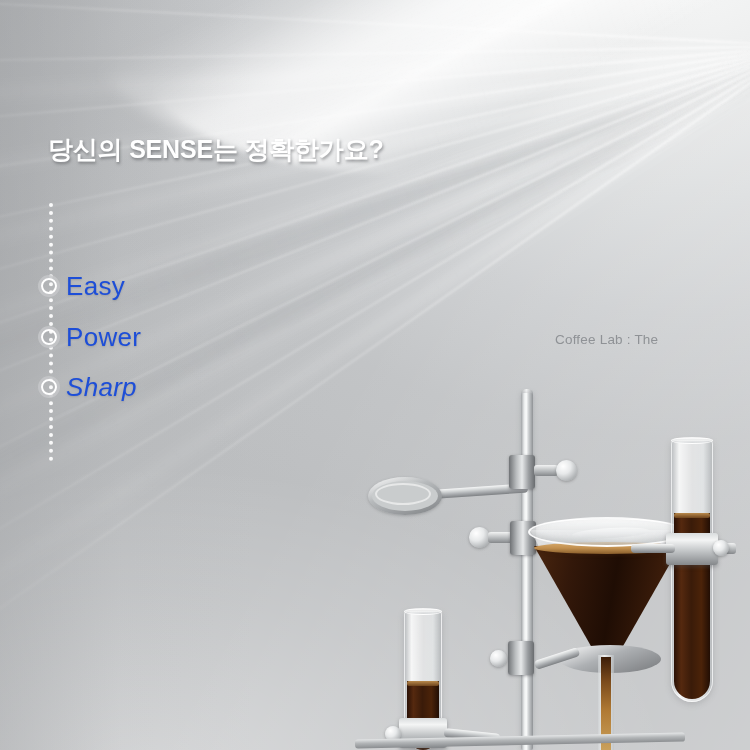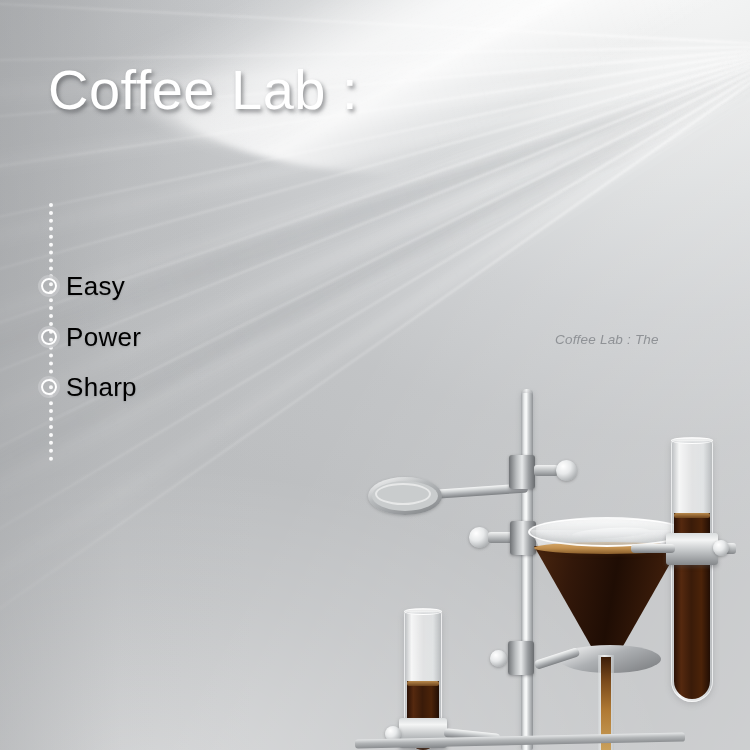--- a/index.html
+++ b/index.html
@@ -147,32 +147,31 @@
     border: 2.5px solid #ffffff;
     background: transparent;
     box-sizing: border-box;
     box-shadow: 0 0 0 3px rgba(197,199,201,.85);
   }
   .tl-label {
     position: absolute;
     left: 66px;
     font-size: 26px;
     font-weight: 300;
-    color: #000000;
+    color: #1d4ed8;
     letter-spacing: .3px;
     text-shadow: 0 1px 2px rgba(110,112,115,.35);
     white-space: nowrap;
   }
 
   
   .side-caption {
     position: absolute;
     left: 555px; top: 330px;
     font-size: 13.5px;
-    font-style: italic;
     font-weight: 400;
     line-height: 19px;
     color: #8f9296;
     letter-spacing: .2px;
     white-space: nowrap;
   }
 
   
   .apparatus { position: absolute; inset: 0; pointer-events: none; }
 
@@ -429,29 +428,29 @@
     <div class="tube" style="left:404px; top:611px; width:38px; height:139px;"></div>
     <div class="tube-coffee" style="left:407px; top:681px; width:32px; height:69px;"></div>
     <div class="tube-rim" style="left:404px; top:608px; width:38px;"></div>
     <div class="tube-clamp" style="left:399px; top:718px; width:48px; height:30px;"></div>
     <div class="clamp-knob" style="left:385px; top:726px; width:16px; height:16px;"></div>
     <div class="arm" style="left:444px; top:731px; width:56px; transform:rotate(6deg);"></div>
 
     <div class="base-bar"></div>
   </div>
 
-  <div class="title">Coffee Lab :</div>
+  <div class="subtitle">당신의 SENSE는 정확한가요?</div>
 
   <div class="timeline">
     <div class="timeline-line"></div>
     <div class="tl-marker" style="top:75px;"></div>
     <div class="tl-marker" style="top:126px;"></div>
     <div class="tl-marker" style="top:176px;"></div>
   </div>
   <div class="tl-label" style="position:absolute; left:66px; top:271px;">Easy</div>
   <div class="tl-label" style="position:absolute; left:66px; top:322px;">Power</div>
-  <div class="tl-label" style="position:absolute; left:66px; top:372px;">Sharp</div>
+  <div class="tl-label" style="position:absolute; left:66px; top:372px;font-style:italic;">Sharp</div>
 
   <div class="side-caption">
     <div>Coffee Lab : The</div>
   </div>
 
 </div>
 
 </body></html>

